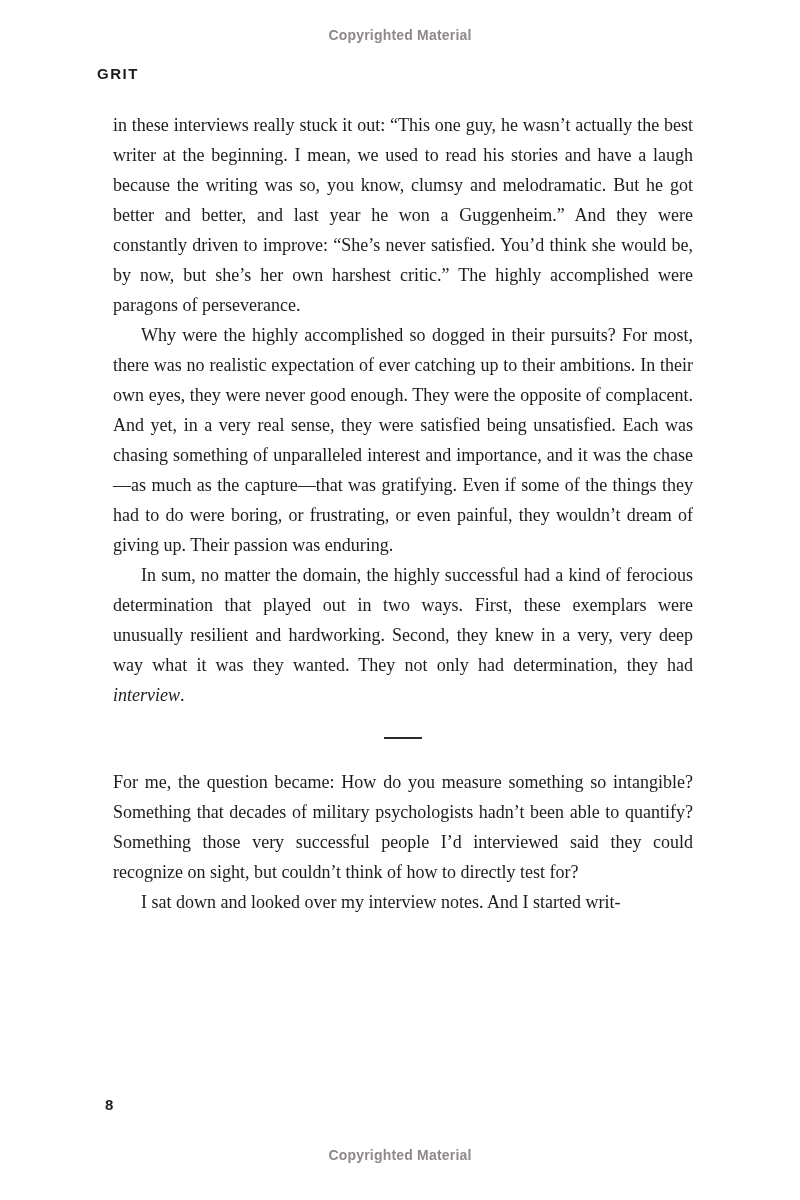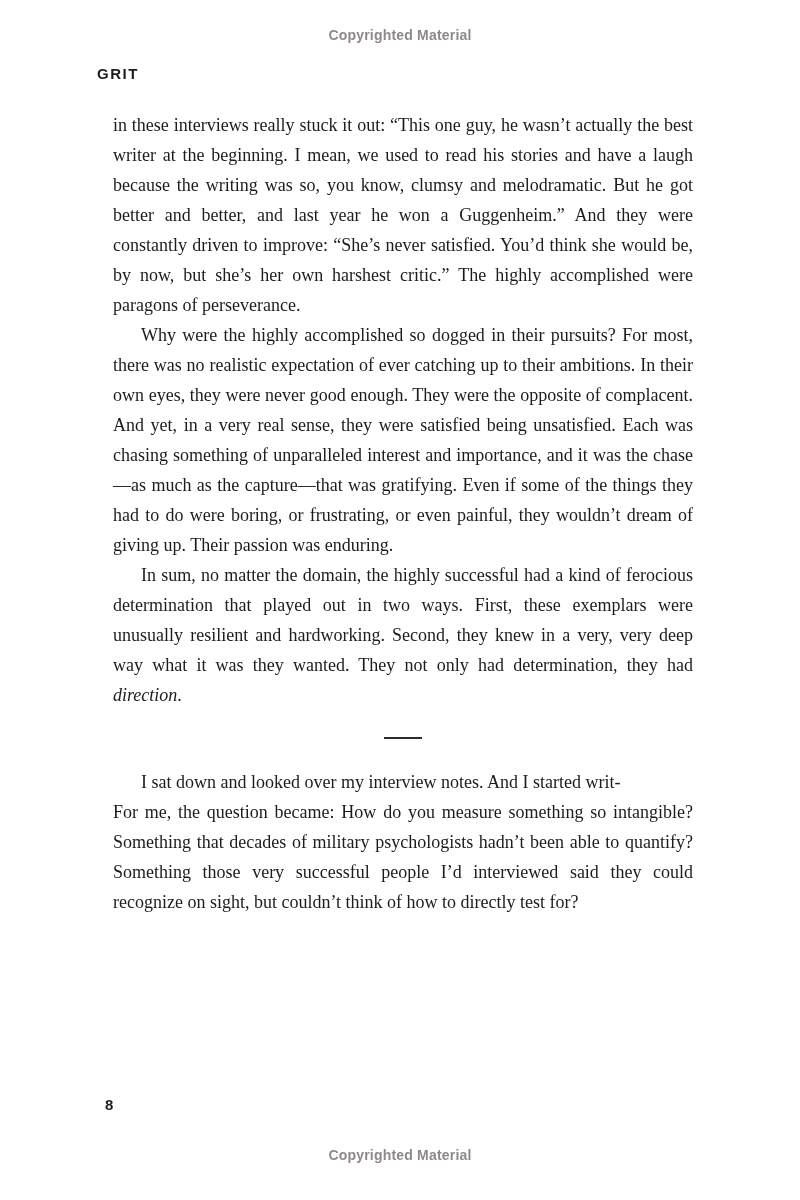--- a/index.html
+++ b/index.html
@@ -77,28 +77,28 @@
   <div class="copyright top">Copyrighted Material</div>
 
   <div class="running-header">GRIT</div>
 
   <div class="content">
 
     <p class="para">in these interviews really stuck it out: “This one guy, he wasn’t actually the best writer at the beginning. I mean, we used to read his stories and have a laugh because the writing was so, you know, clumsy and melodramatic. But he got better and better, and last year he won a Guggenheim.” And they were constantly driven to improve: “She’s never satisfied. You’d think she would be, by now, but she’s her own harshest critic.” The highly accomplished were paragons of perseverance.</p>
 
     <p class="para indent">Why were the highly accomplished so dogged in their pursuits? For most, there was no realistic expectation of ever catching up to their ambitions. In their own eyes, they were never good enough. They were the opposite of complacent. And yet, in a very real sense, they were satisfied being unsatisfied. Each was chasing something of unparalleled interest and importance, and it was the chase—as much as the capture—that was gratifying. Even if some of the things they had to do were boring, or frustrating, or even painful, they wouldn’t dream of giving up. Their passion was enduring.</p>
 
-    <p class="para indent"><span>In sum, no matter the domain, the highly successful had a kind of ferocious determination that played out in two ways. First, these exemplars were unusually resilient and hardworking. Second, they knew in a very, very deep way what it was they wanted. They not only had determination, they had </span><em>direction</em><span>.</span></p>
+    <p class="para indent"><span>In sum, no matter the domain, the highly successful had a kind of ferocious determination that played out in two ways. First, these exemplars were unusually resilient and hardworking. Second, they knew in a very, very deep way what it was they wanted. They not only had determination, they had </span><em>interview</em><span>.</span></p>
 
 
     <div class="section-divider"></div>
 
+    <p class="para">For me, the question became: How do you measure something so intangible? Something that decades of military psychologists hadn’t been able to quantify? Something those very successful people I’d interviewed said they could recognize on sight, but couldn’t think of how to directly test for?</p>
+
     <p class="para indent">I sat down and looked over my interview notes. And I started writ-</p>
-
-    <p class="para">For me, the question became: How do you measure something so intangible? Something that decades of military psychologists hadn’t been able to quantify? Something those very successful people I’d interviewed said they could recognize on sight, but couldn’t think of how to directly test for?</p>
 
   </div>
 
   <div class="page-number">8</div>
 
   <div class="copyright bottom">Copyrighted Material</div>
 
 </div>
 
 </body></html>

